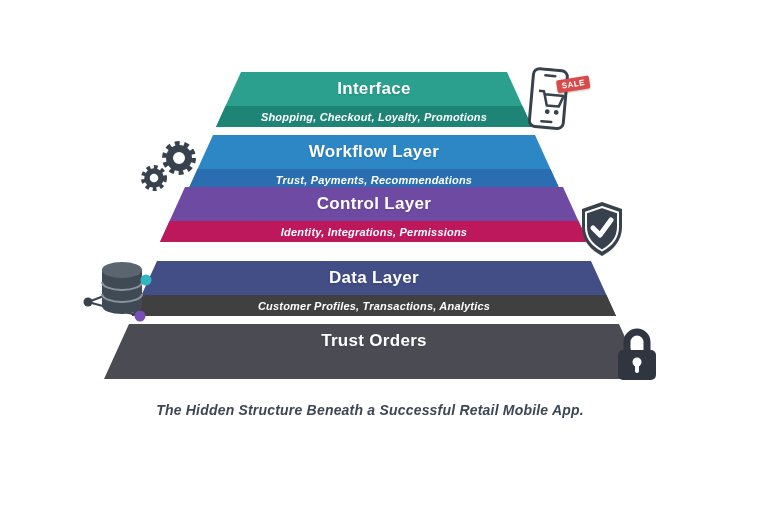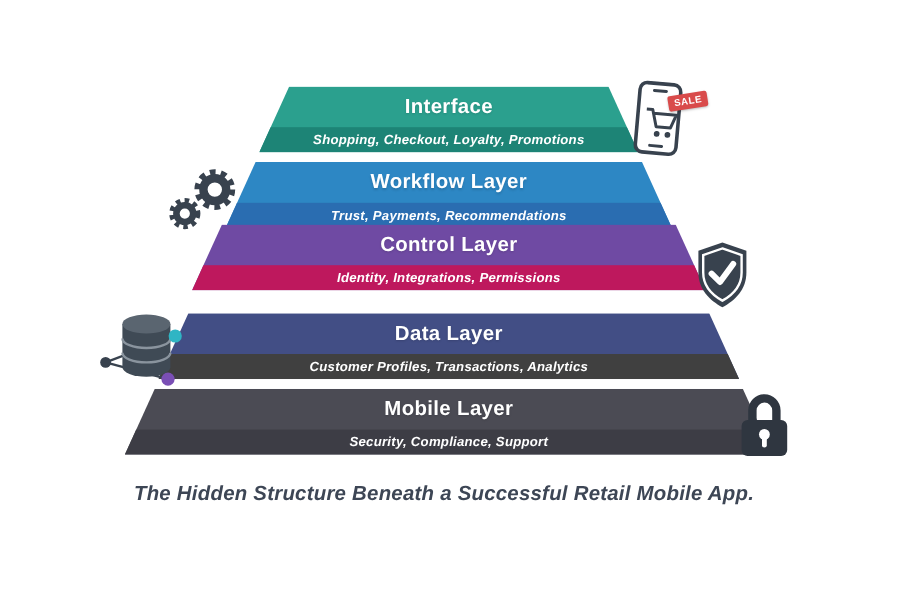--- a/index.html
+++ b/index.html
@@ -38,21 +38,21 @@
     background:#d94b4b;color:#fff;font-size:8px;font-weight:bold;
     padding:2px 5px;transform:rotate(-14deg);border-radius:2px;
     letter-spacing:.5px;box-shadow:0 1px 2px rgba(0,0,0,.25);
   }
   .gears-wrap{left:134px;top:138px;width:70px;height:60px;}
   .shield-wrap{left:578px;top:200px;width:48px;height:58px;}
   .db-wrap{left:80px;top:258px;width:76px;height:66px;}
   .lock-wrap{left:612px;top:324px;width:50px;height:60px;}
   .caption{
     position:absolute;left:0;right:28px;top:402px;
-    text-align:center;font-size:17px;font-style:italic;font-weight:bold;
+    text-align:center;font-size:14px;font-style:italic;font-weight:bold;
     color:#3d4655;letter-spacing:.2px;
   }
 </style>
 </head>
 <body>
 
 <div class="pyramid">
 
   <div class="layer l0" style="background: rgb(43, 160, 142);">
     <div class="title">Interface</div>
@@ -68,22 +68,21 @@
     <div class="title">Control Layer</div>
     <div class="strip" style="background: #be185d;">Identity, Integrations, Permissions</div>
   </div>
 
   <div class="layer l3" style="background: rgb(66, 78, 133);">
     <div class="title">Data Layer</div>
     <div class="strip" style="background: #404040; margin-top: 48px;">Customer Profiles, Transactions, Analytics</div>
   </div>
 
   <div class="layer l4" style="background: rgb(75, 75, 84);">
-    <div class="title">Mobile Layer</div>
-    <div class="strip" style="background: rgb(61, 61, 69);">Security, Compliance, Support</div>
+    <div class="title">Trust Orders</div>
   </div>
 
 </div>
 
 <div class="icon phone-wrap">
   <svg width="48" height="64" viewBox="0 0 48 64">
     <rect x="7" y="2" width="34" height="58" rx="6" fill="#ffffff" stroke="#38424e" stroke-width="3"></rect>
     <line x1="19" y1="8" x2="29" y2="8" stroke="#38424e" stroke-width="2.5" stroke-linecap="round"></line>
     <path d="M14 24 h5 l4 14 h12 l4 -11 h-19" fill="none" stroke="#38424e" stroke-width="2.5" stroke-linejoin="round"></path>
     <circle cx="24" cy="44" r="2.4" fill="#38424e"></circle>

